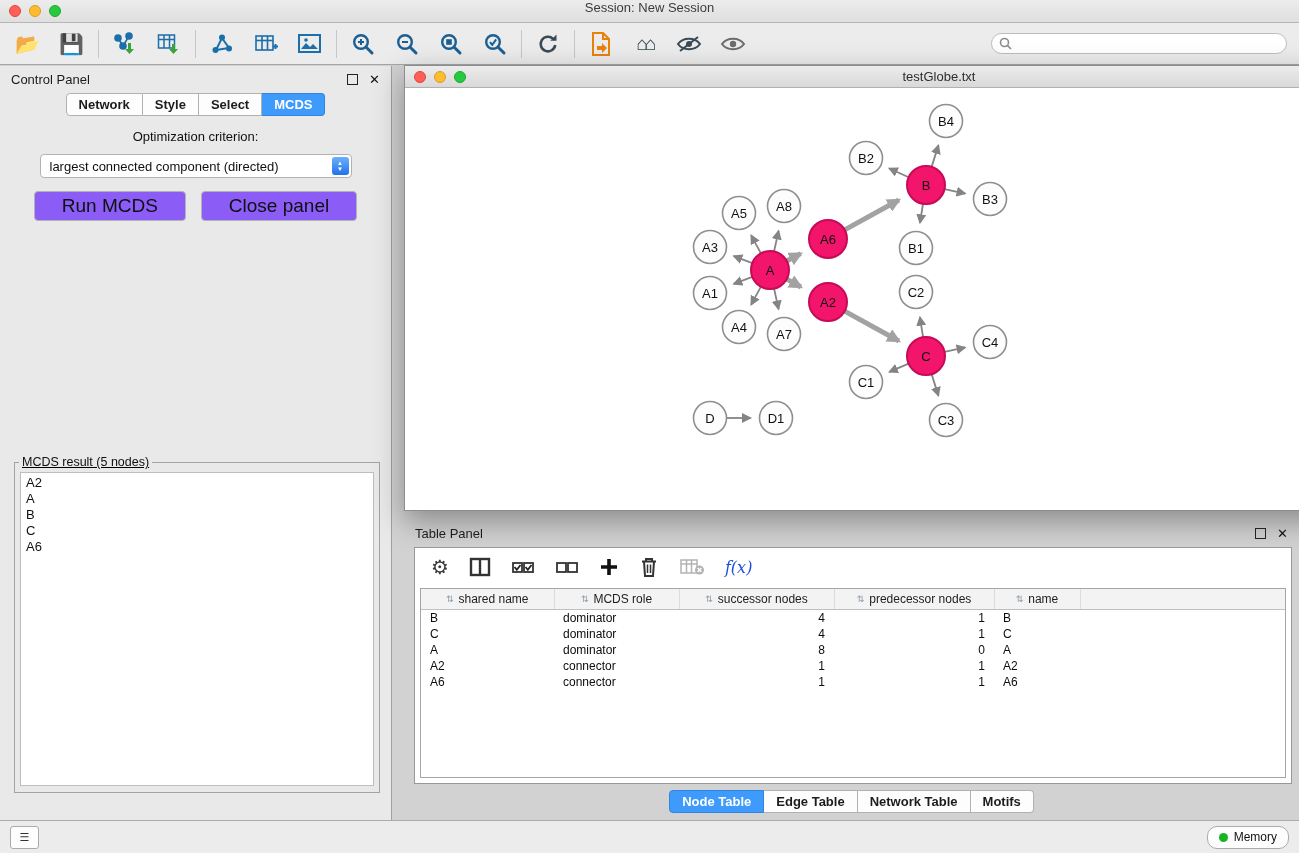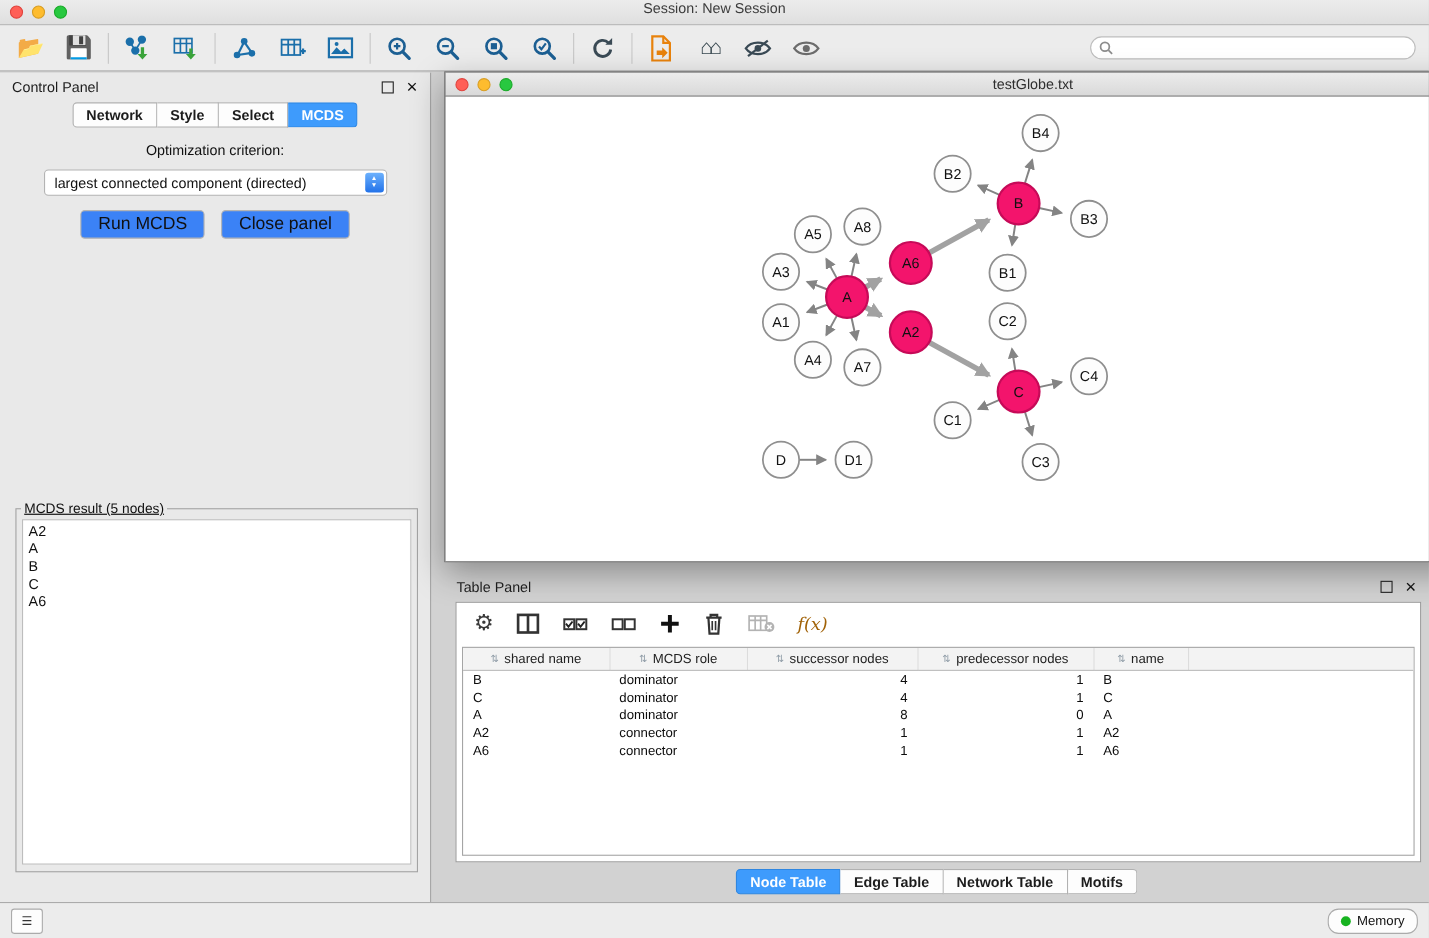--- a/index.html
+++ b/index.html
@@ -48,21 +48,21 @@
   .seg-btn.active{background:#3e9bfc;border-color:#2f86e0;color:#fff;}
   .opt-label{text-align:center;margin-top:13px;font-size:13px;color:#101010;}
   .dropdown{margin:10px auto 0;width:312px;height:24px;background:#fff;border:1px solid #b3b3b3;
     border-radius:4px;display:flex;align-items:center;font-size:13px;color:#101010;
     padding-left:9px;box-sizing:border-box;position:relative;}
   .dd-stepper{position:absolute;right:2px;top:2px;width:17px;height:18px;border-radius:3px;
     background:linear-gradient(#6cb1fd,#2272e9);color:#fff;display:flex;flex-direction:column;
     align-items:center;justify-content:center;}
   .dd-stepper span{font-size:6px;line-height:6px;}
   .cp-buttons{display:flex;justify-content:center;gap:15px;margin-top:13px;}
-  .btn{font-size:16px;padding:3px 15px;background:#3b82f6;border:1px solid #b3b3b3;border-radius:4px;color:#101010;}
+  .btn{font-size:19px;padding:3px 27px;background:#8b5cf6;border:1px solid #b3b3b3;border-radius:4px;color:#101010;}
   .result-box{position:absolute;left:14px;width:366px;top:389px;height:338px;border:1px solid #a3a3a3;
     margin:0;padding:0;box-sizing:border-box;background:#e9e9e9;text-decoration:underline;}
   .result-box legend{font-size:12.5px;color:#101010;padding:0 3px;margin-left:4px;}
   .result-list{position:absolute;left:5px;right:5px;top:3px;bottom:6px;background:#fff;
     border:1px solid #bdbdbd;font-size:13px;padding:2px 5px;overflow:hidden;}
   .result-item{line-height:16px;color:#101010;}
 
   
   .network-window{position:absolute;left:404px;top:-1px;width:1070px;height:446px;background:#404040;
     border:1px solid #8d8d8d;box-sizing:border-box;box-shadow:0 10px 28px rgba(0,0,0,.35);}
@@ -74,21 +74,21 @@
   .resize-grip{position:absolute;right:1px;bottom:1px;width:13px;height:13px;
     background:repeating-linear-gradient(135deg,transparent 0 3px,#bdbdbd 3px 4px);}
 
   
   .table-panel{position:absolute;left:404px;top:454px;width:895px;height:300px;}
   .tp-main{position:absolute;top:27px;left:10px;right:7px;bottom:36px;background:#fff;
     border:1px solid #989898;box-sizing:border-box;}
   .tp-toolbar{height:38px;display:flex;align-items:center;gap:20px;padding:0 16px;}
   .tp-icon{display:flex;align-items:center;justify-content:center;}
   .gear{font-size:20px;color:#3a3a3a;line-height:1;}
-  .fx{font-family:"DejaVu Serif","Liberation Serif",serif;font-style:italic;font-size:16px;color:#a16207;}
+  .fx{font-family:"DejaVu Serif","Liberation Serif",serif;font-style:italic;font-size:16px;color:#1d4ed8;}
   .tp-table{position:absolute;top:40px;left:5px;right:5px;bottom:5px;border:1px solid #a5a5a5;
     background:#fff;overflow:hidden;}
   table.node-table{border-collapse:collapse;table-layout:fixed;width:100%;}
   .node-table th{height:20px;background:#f3f3f3;border-bottom:1px solid #c0c0c0;border-right:1px solid #dcdcdc;
     font-weight:normal;font-size:12px;color:#222;padding:0;}
   .node-table th:last-child{border-right:none;}
   .th-inner{display:flex;align-items:center;justify-content:center;gap:5px;}
   .sort-ic{color:#8d9aa5;font-size:9px;}
   .node-table td{font-size:12px;height:16px;padding:0 9px;color:#0c0c0c;white-space:nowrap;}
   td.num{text-align:right;}

